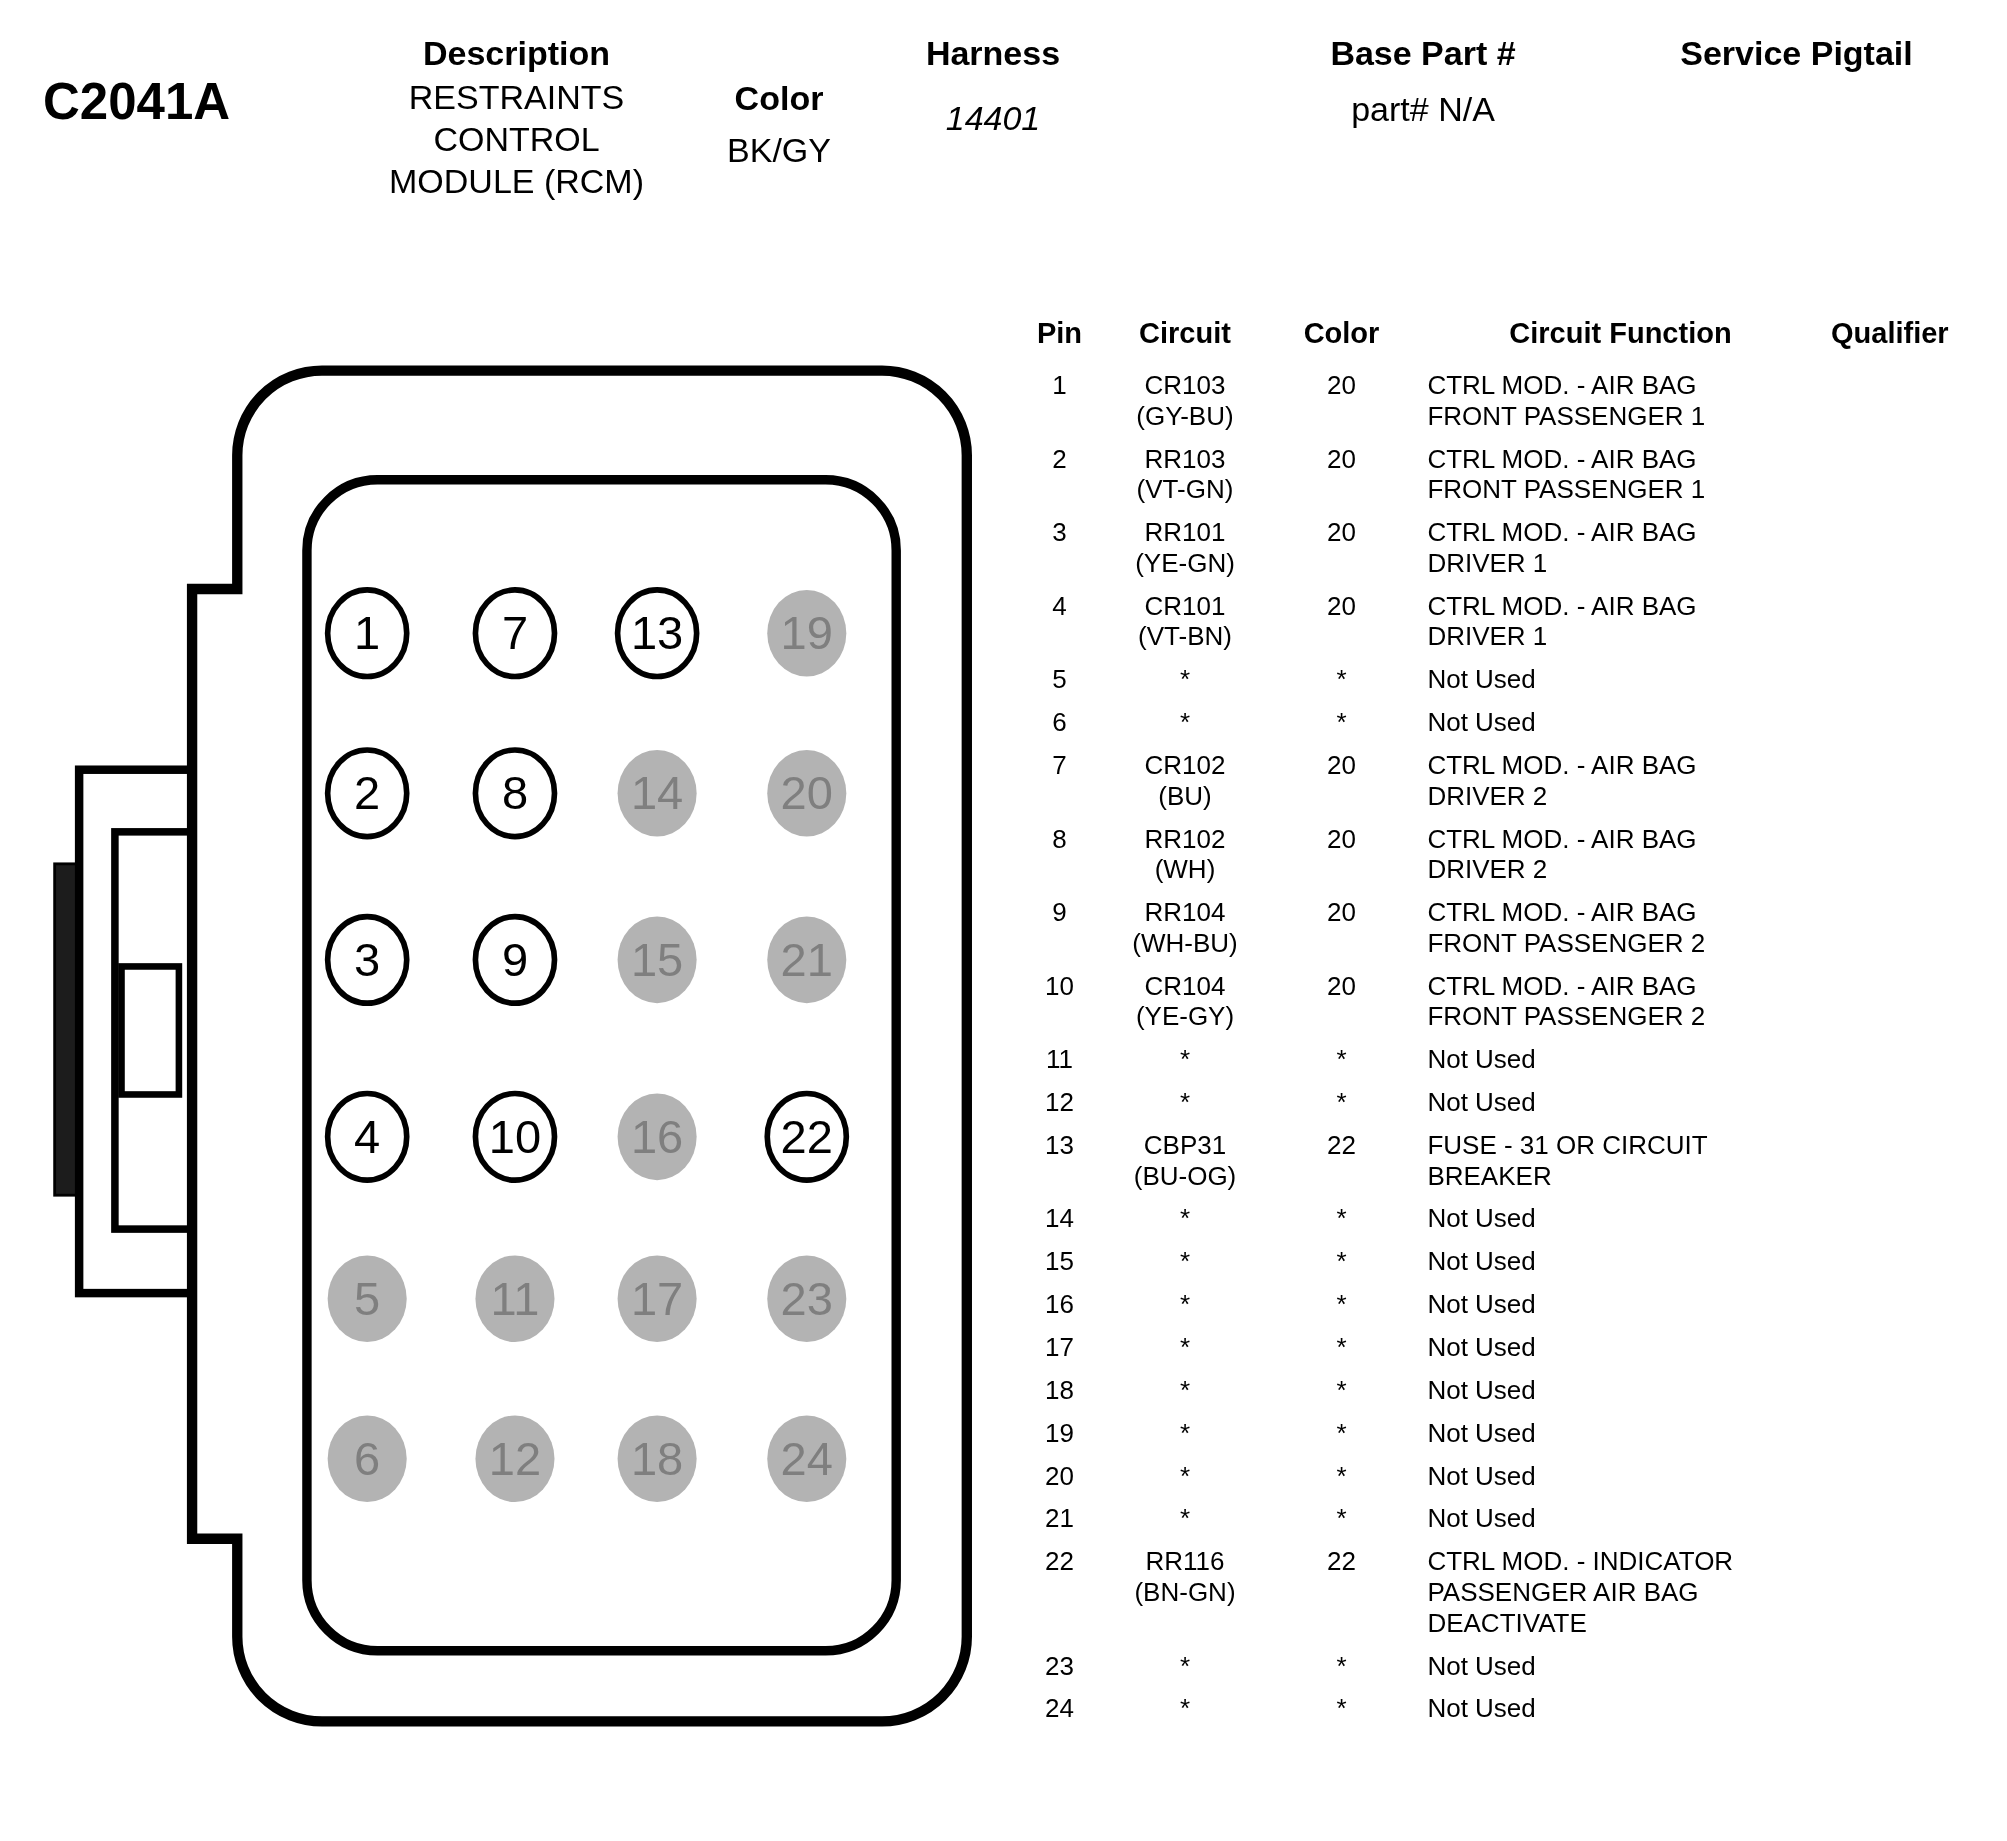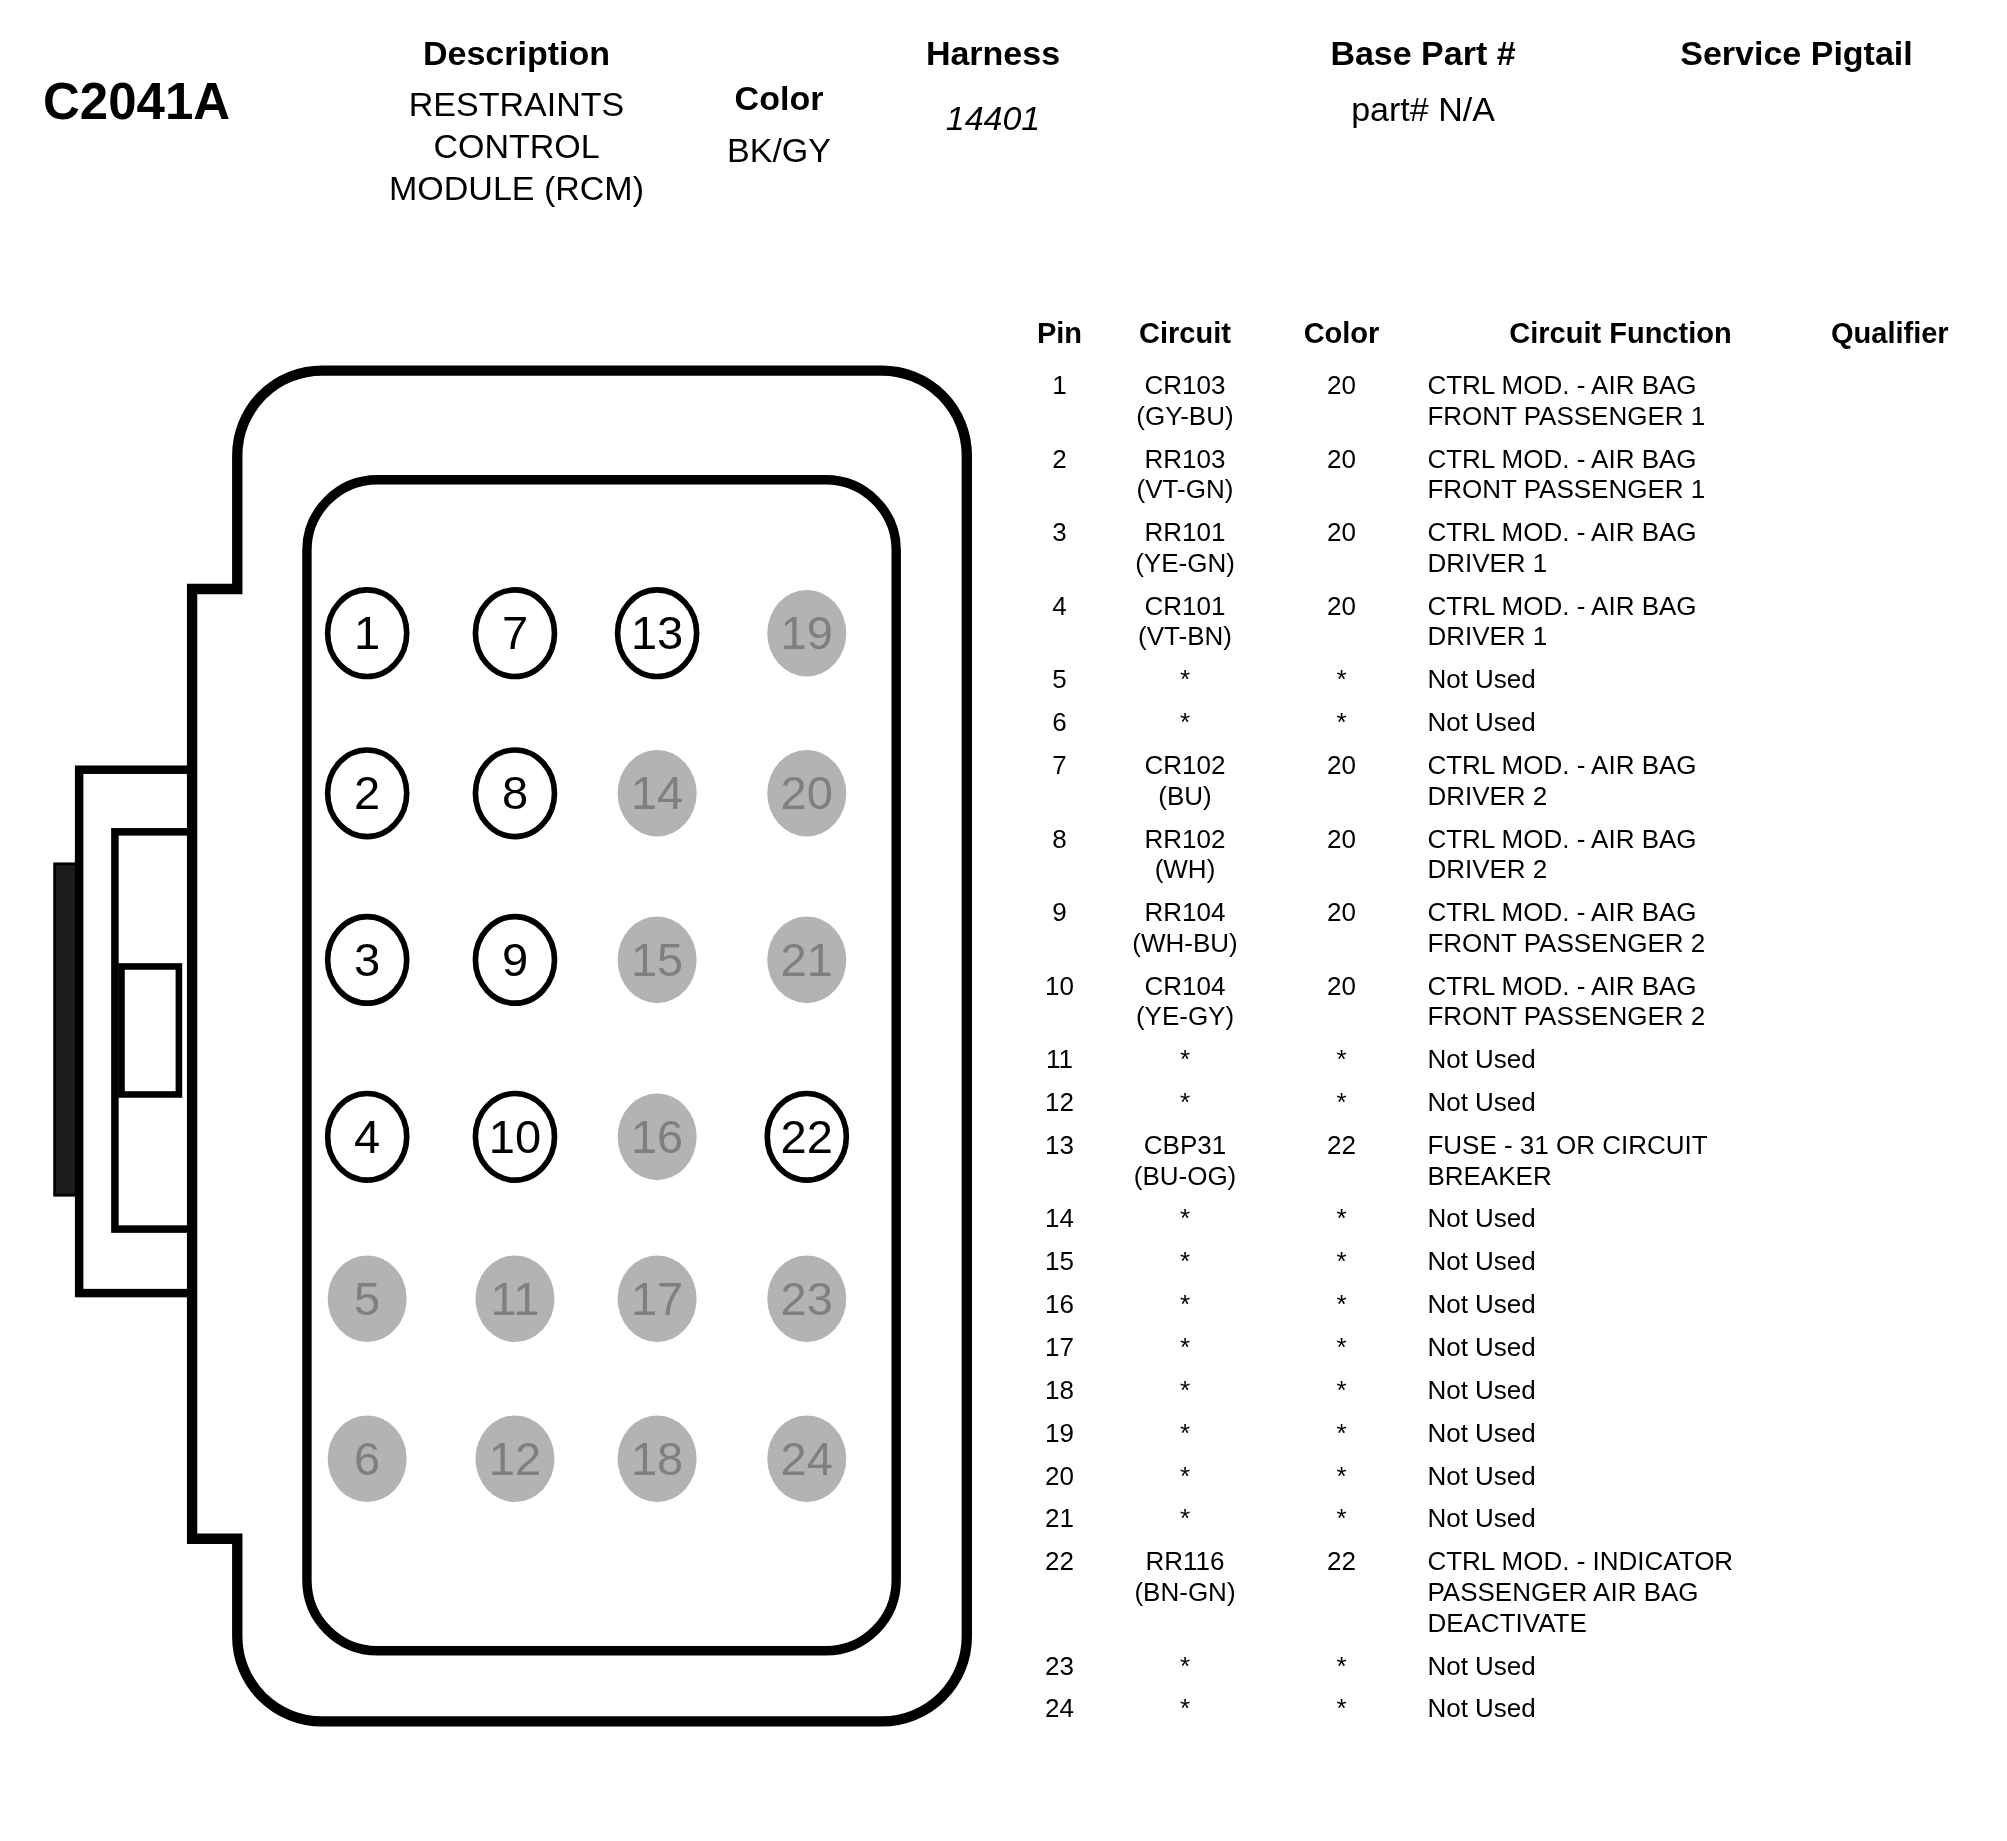--- a/index.html
+++ b/index.html
@@ -9,21 +9,21 @@
   }
   .abs{position:absolute;}
   
   .conn-block{left:43px;top:73px;width:301px;}
   .conn-label,.conn-id{font-size:51px;font-weight:bold;line-height:58px;}
   .hcol{text-align:center;}
   .hlabel{font-size:34px;font-weight:bold;}
   .hvalue{font-size:34px;font-weight:normal;}
   .pre{white-space:pre-line;}
   .desc-block{left:347px;top:34px;width:339px;}
-  .desc-block .hvalue{margin-top:10px;line-height:42px;}
+  .desc-block .hvalue{margin-top:3px;line-height:42px;}
   .color-block{left:685px;top:79px;width:188px;}
   .color-block .hvalue{margin-top:13px;}
   .harness-block{left:880px;top:34px;width:226px;}
   .harness-block .hvalue{margin-top:26px;font-style:italic;}
   .basepart-block{left:1291px;top:34px;width:264px;}
   .basepart-block .hvalue{margin-top:17px;}
   .service-block{left:1646px;top:34px;width:301px;}
   
   .connector-svg{left:47px;top:348px;}
   .pin-num{font-family:"Liberation Sans",sans-serif;font-size:50px;}

